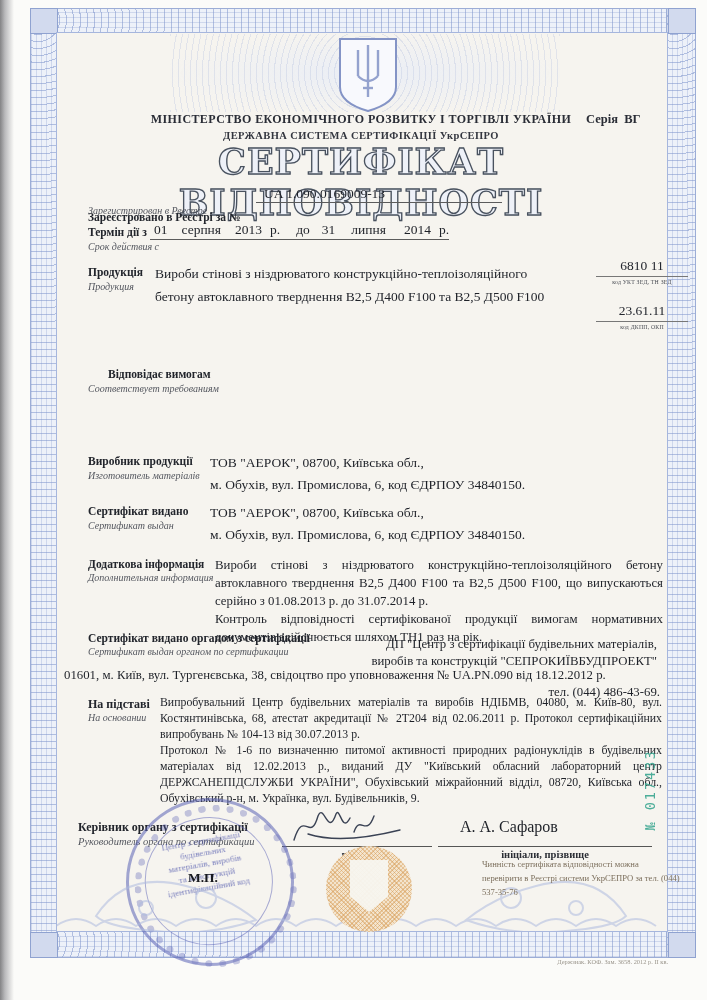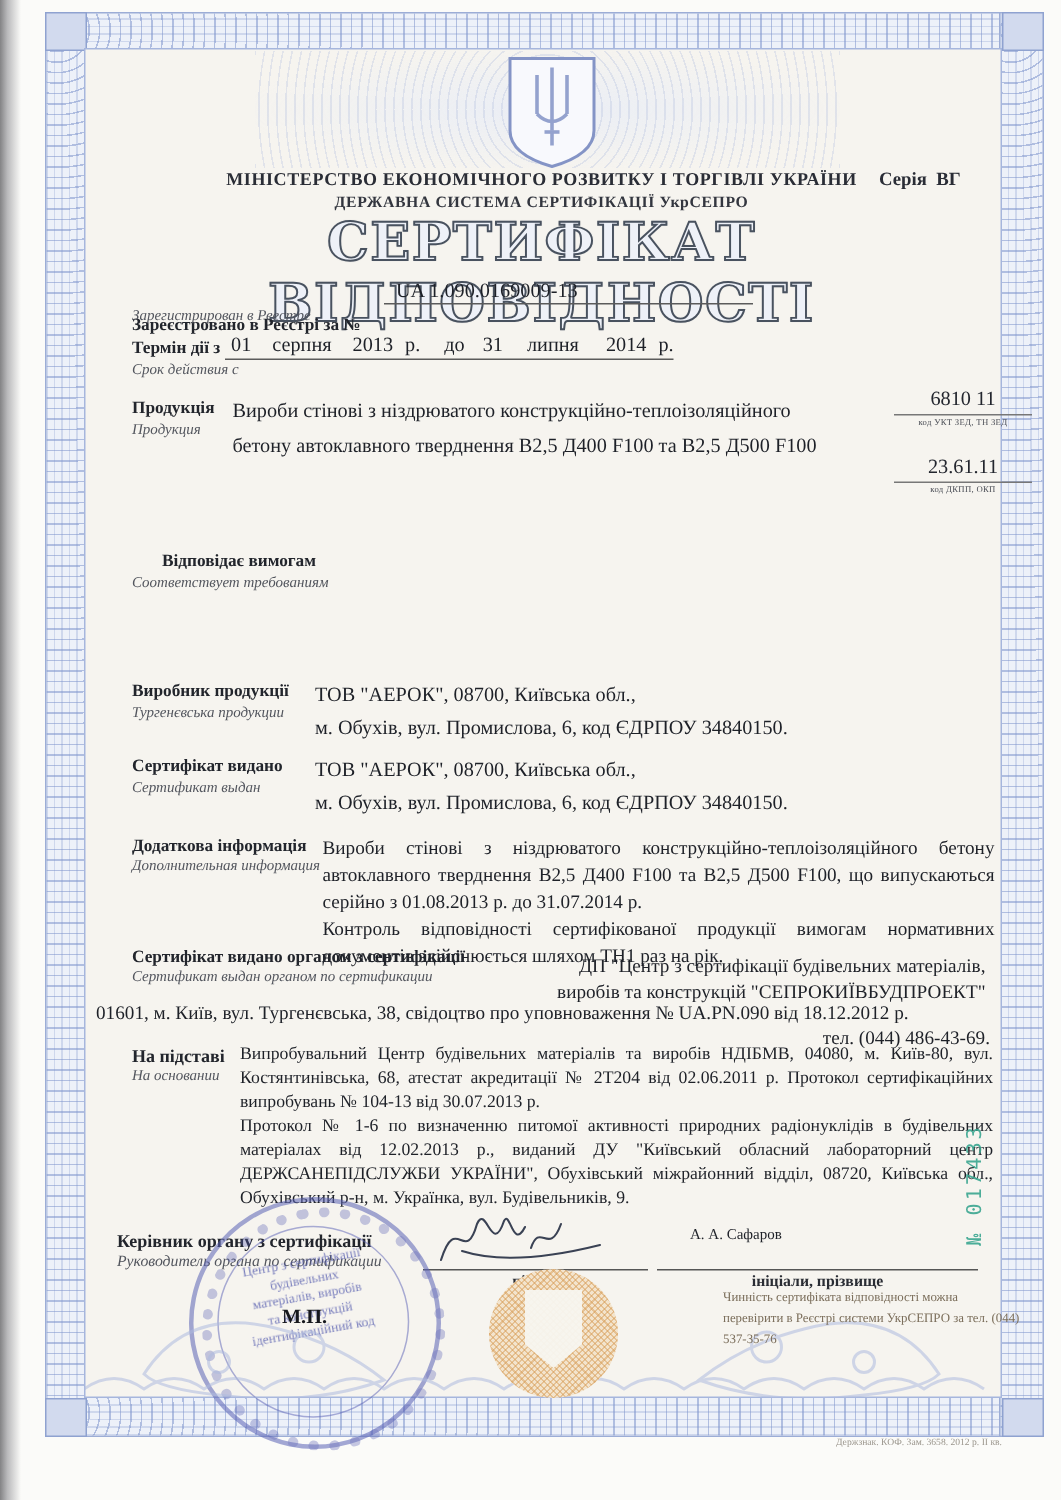--- a/index.html
+++ b/index.html
@@ -135,21 +135,21 @@
   </div>
   <div class="abs code-box" style="left:596px;top:303px;">
     <div class="code-val">23.61.11</div>
     <div class="code-cap">код ДКПП, ОКП</div>
   </div>
 
   <div class="abs lbl" style="left:88px;top:368px;margin-left:20px;">Відповідає вимогам</div>
   <div class="abs lbl-ru" style="left:88px;top:383px;">Соответствует требованиям</div>
 
   <div class="abs lbl" style="left:88px;top:455px;">Виробник продукції</div>
-  <div class="abs lbl-ru" style="left:88px;top:470px;">Тургенєвська продукции</div>
+  <div class="abs lbl-ru" style="left:88px;top:470px;">Изготовитель матеріалів</div>
   <div class="abs val" style="left:210px;top:452px;width:430px;line-height:22px;">
     <div>ТОВ "АЕРОК", 08700, Київська обл.,</div>
     <div>м. Обухів, вул. Промислова, 6, код ЄДРПОУ 34840150.</div>
   </div>
 
   <div class="abs lbl" style="left:88px;top:505px;">Сертифікат видано</div>
   <div class="abs lbl-ru" style="left:88px;top:520px;">Сертификат выдан</div>
   <div class="abs val" style="left:210px;top:502px;width:430px;line-height:22px;">
     <div>ТОВ "АЕРОК", 08700, Київська обл.,</div>
     <div>м. Обухів, вул. Промислова, 6, код ЄДРПОУ 34840150.</div>
@@ -186,21 +186,21 @@
     <svg width="120" height="42" viewBox="0 0 120 42">
       <g fill="none" stroke="#3a4254" stroke-width="1.4" stroke-linecap="round">
         <path d="M6 36 C 16 4, 22 40, 30 12 C 36 -2, 40 34, 48 10 C 52 2, 54 30, 62 14"></path>
         <path d="M20 30 C 45 38, 80 34, 112 26"></path>
         <path d="M66 28 C 72 10, 78 34, 86 12"></path>
       </g>
     </svg>
   </div>
   <div class="abs sig-line" style="left:282px;top:846px;width:150px;"></div>
   <div class="abs cap" style="left:282px;top:849px;width:150px;">підпис</div>
-  <div class="abs val" style="left:460px;top:818px;font-size:10px;">А. А. Сафаров</div>
+  <div class="abs val" style="left:460px;top:818px;font-size:16px;">А. А. Сафаров</div>
   <div class="abs sig-line" style="left:438px;top:846px;width:214px;"></div>
   <div class="abs cap" style="left:438px;top:849px;width:214px;">ініціали, прізвище</div>
 
   <div id="stamp" class="abs">
     <div class="ringtext"></div>
     <div class="ring2"></div>
     <div class="center">
       <div>Центр з сертифікації</div>
       <div>будівельних</div>
       <div>матеріалів, виробів</div>

